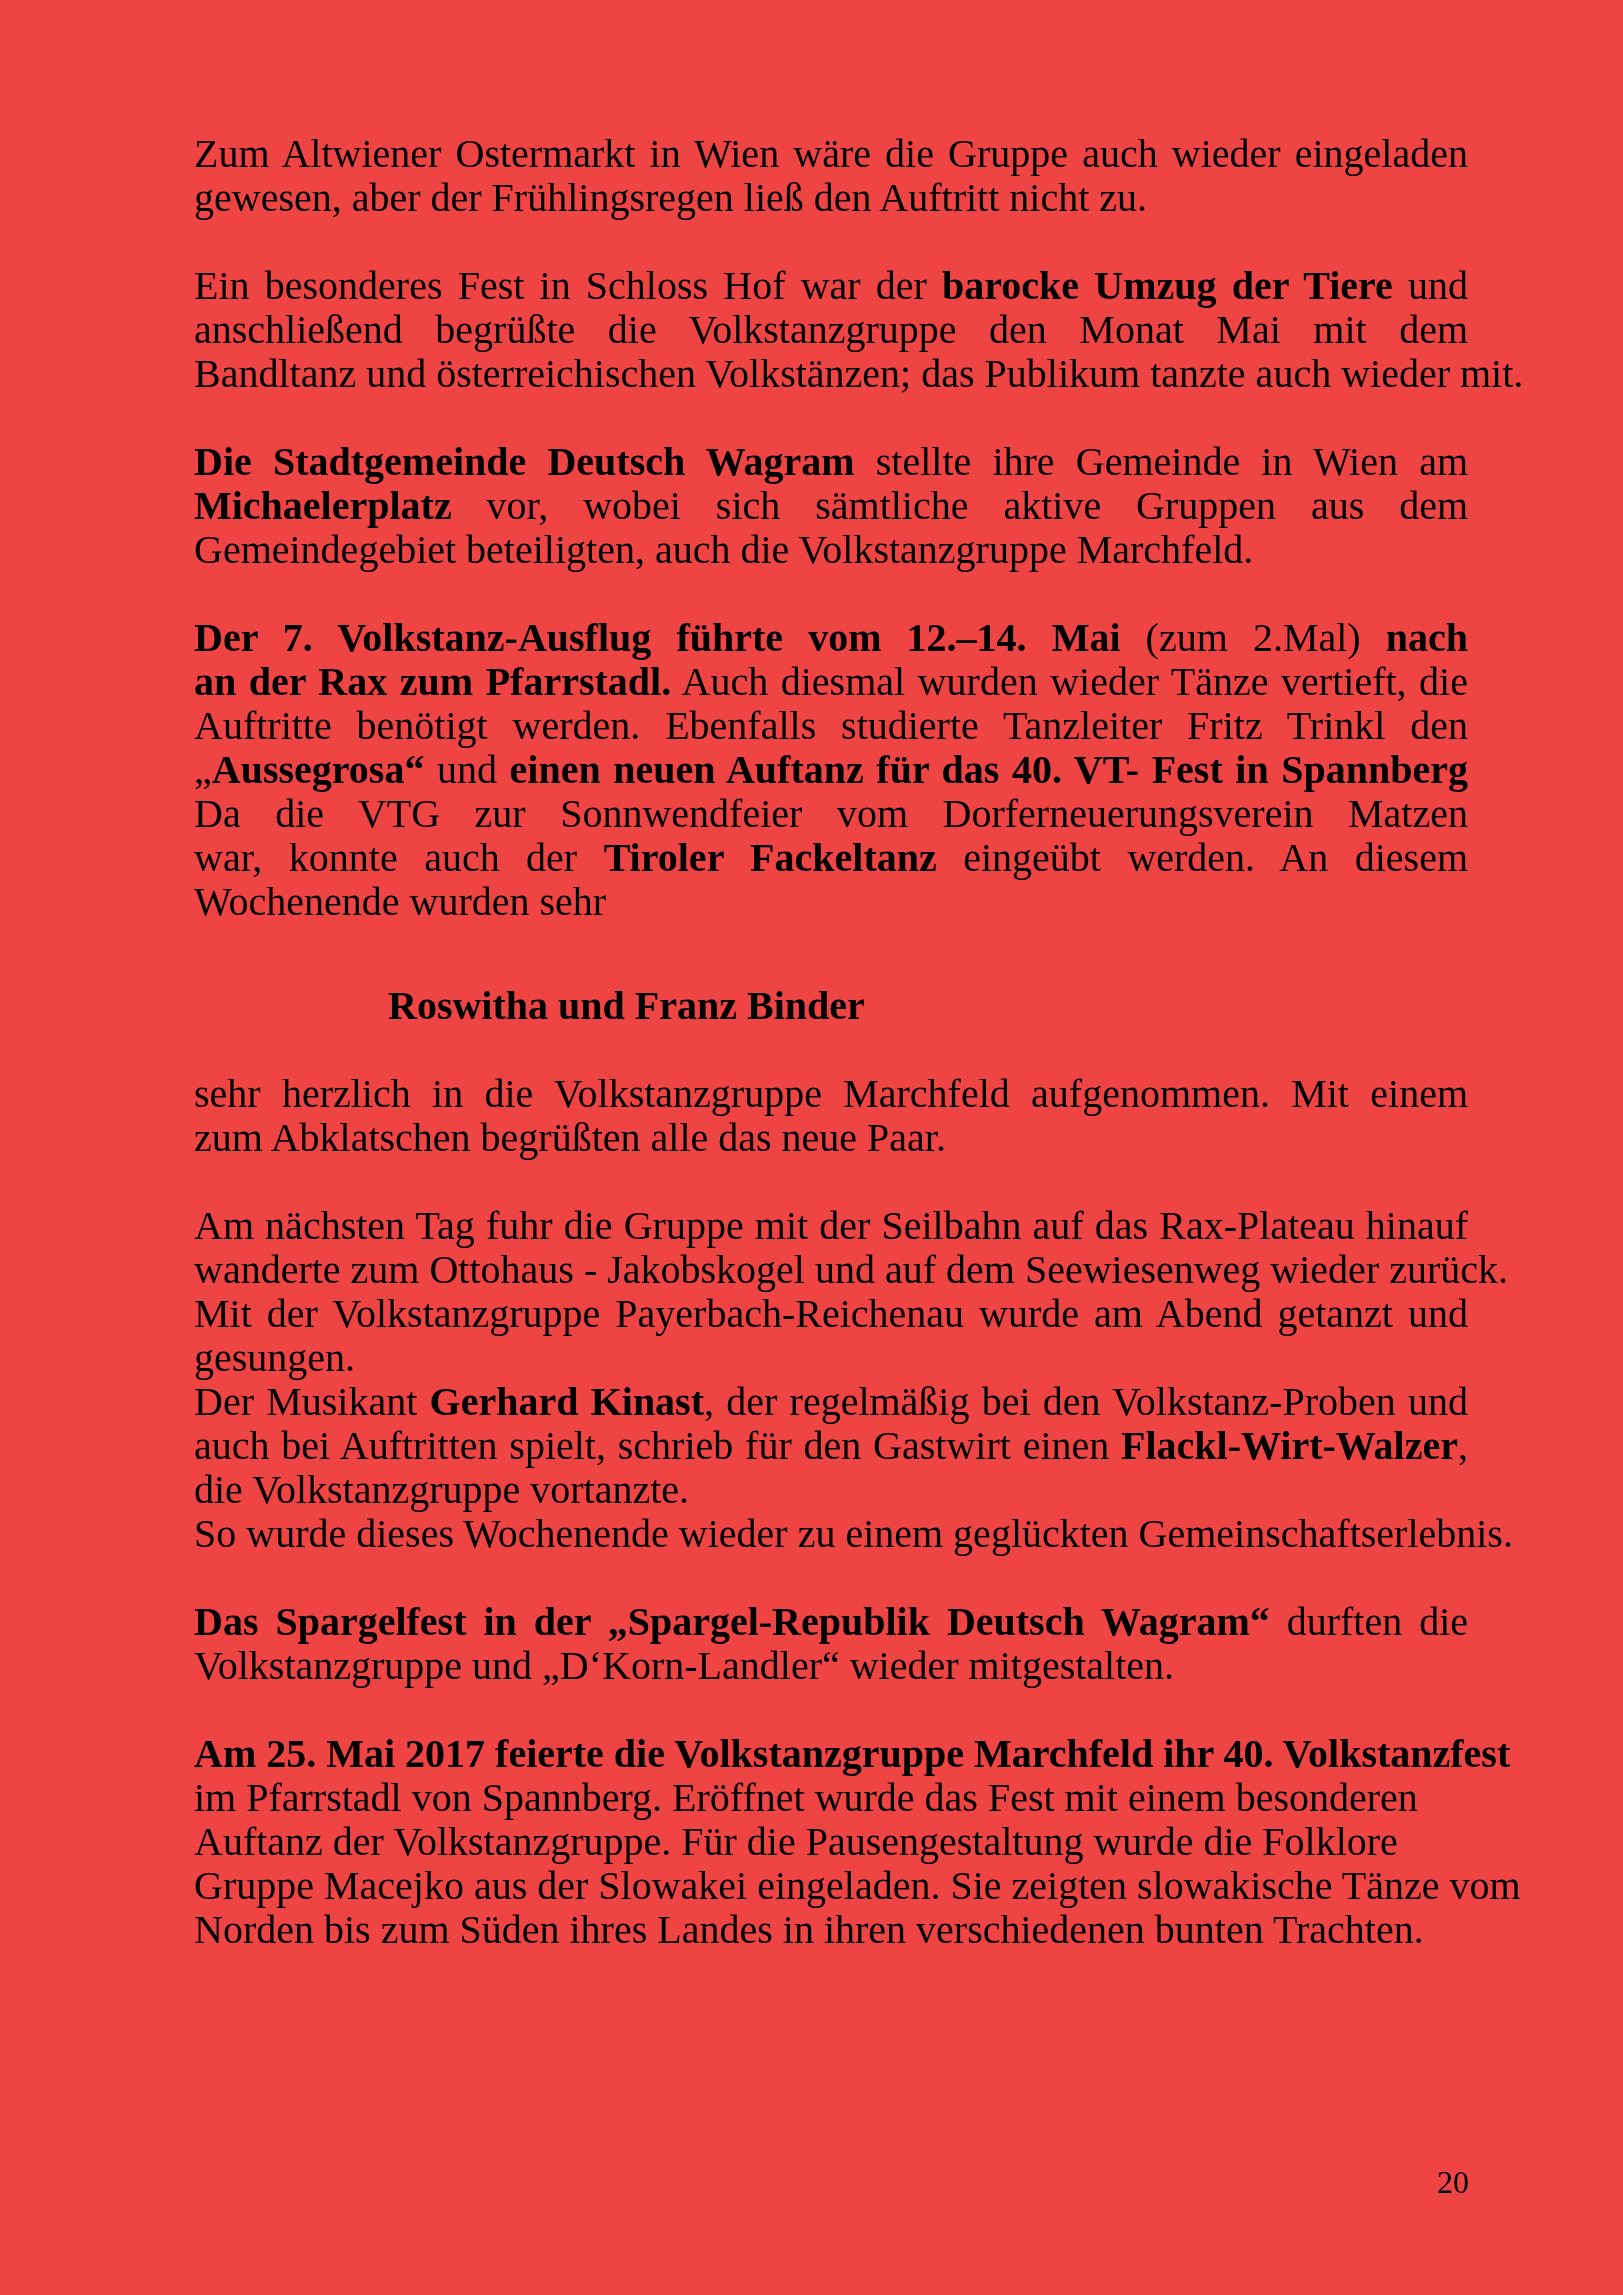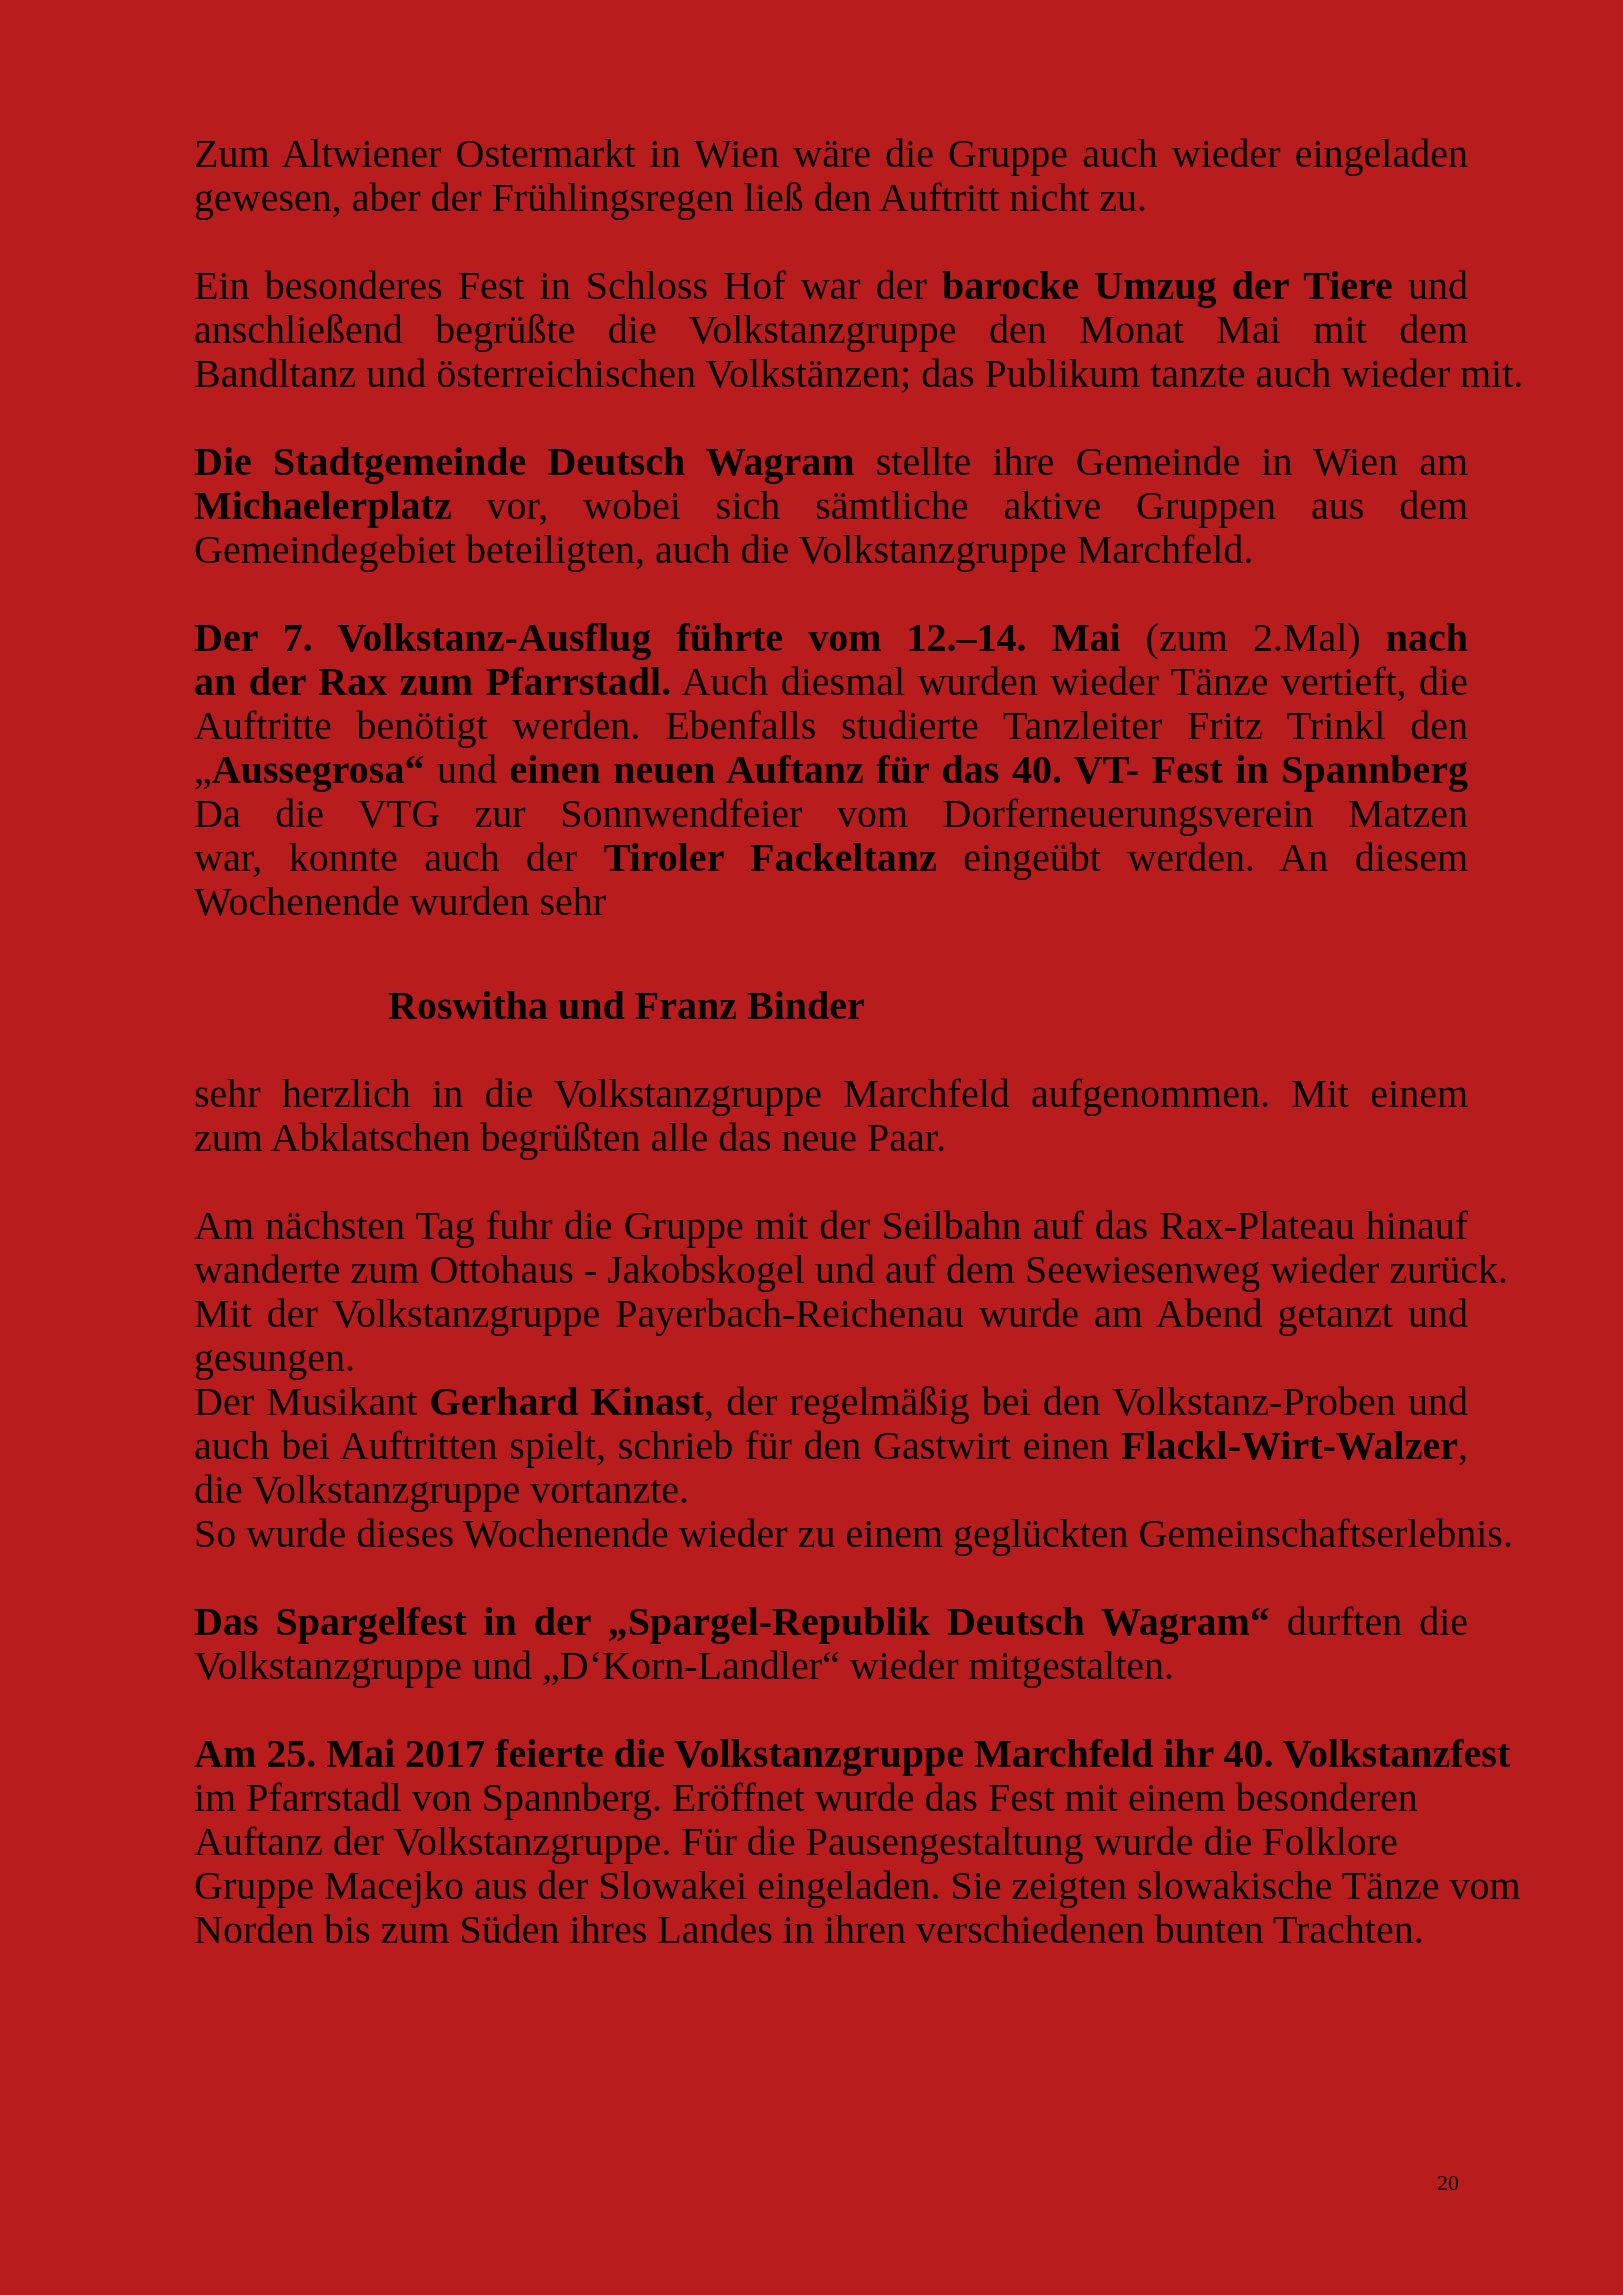--- a/index.html
+++ b/index.html
@@ -14,21 +14,21 @@
     overflow: hidden;
     font-family: "Liberation Serif", "DejaVu Serif", serif;
     color: #000000;
   }
   #page {
     position: absolute;
     left: 0;
     top: 0;
     width: 1623px;
     height: 2295px;
-    background: #b91c1c;
+    background: #ef4444;
   }
   #body-text {
     position: absolute;
     left: 194px;
     top: 132px;
     width: 1274px;
   }
   .line {
     display: block;
     height: 44px;
@@ -51,21 +51,21 @@
     margin-top: 16px;
   }
   .line.blank {
     height: 44px;
   }
   .b { font-weight: bold; }
   #page-number {
     position: absolute;
     left: 1437px;
     top: 2163px;
-    font-size: 22px;
+    font-size: 32px;
     line-height: 39px;
   }
 </style>
 </head>
 <body>
 
 <div id="page">
   <div id="body-text">
       <div class="line justify"><span>Zum Altwiener Ostermarkt in Wien wäre die Gruppe auch wieder eingeladen</span></div>
       <div class="line left"><span>gewesen, aber der Frühlingsregen ließ den Auftritt nicht zu.</span></div>

